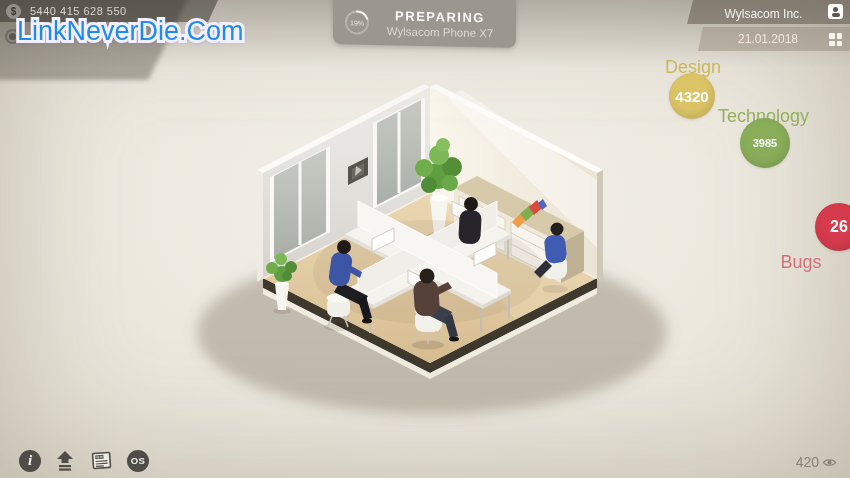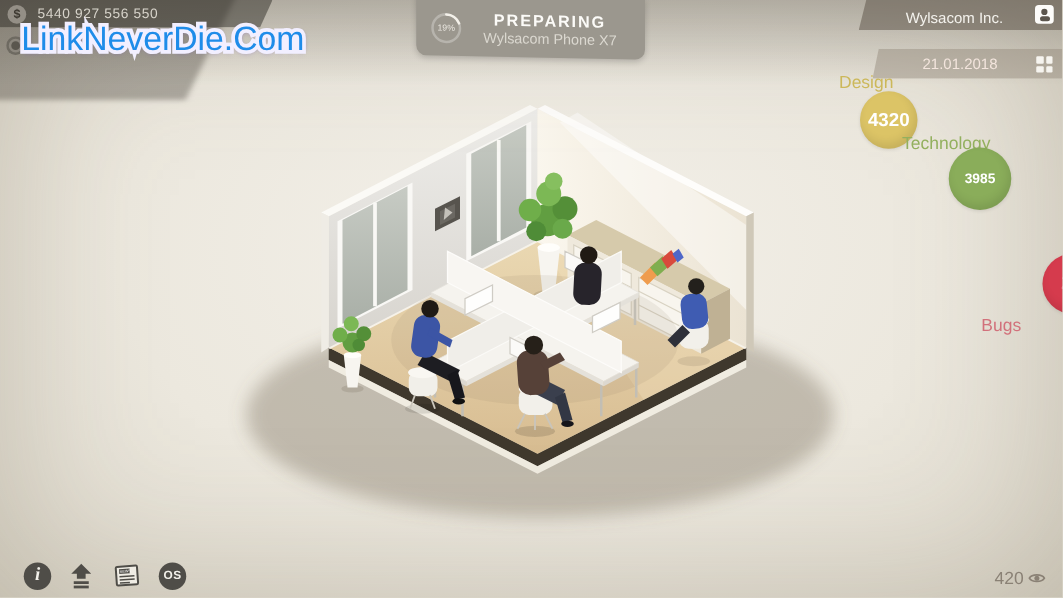--- a/index.html
+++ b/index.html
@@ -53,34 +53,34 @@
     background:rgba(96,87,76,0.55);
     clip-path:polygon(6px 0,100% 0,100% 100%,0 100%);
     display:flex;align-items:center;box-sizing:border-box;padding:4px 28px 0 18px;}
   .company-name{flex:1;text-align:center;color:#f4f2ed;font-size:12px;}
   .badge-icon{position:absolute;right:7px;top:4px;width:15px;height:15px;border-radius:3px;background:#fdfcfa;}
   .badge-icon::before{content:"";position:absolute;left:5px;top:2.5px;width:5px;height:5px;border-radius:50%;background:#5c564e;}
   .badge-icon::after{content:"";position:absolute;left:3.5px;top:8.5px;width:8px;height:4px;border-radius:2px;background:#5c564e;}
   .date-bar{position:absolute;right:0;top:27px;width:152px;height:24px;
     background:rgba(151,141,128,0.50);
     clip-path:polygon(5px 0,100% 0,100% 100%,0 100%);
-    display:flex;align-items:center;box-sizing:border-box;padding:0 28px 0 16px;margin-top:12px;}
+    display:flex;align-items:center;box-sizing:border-box;padding:0 28px 0 16px;}
   .date-value{flex:1;text-align:center;color:#f3e5dd;font-size:12px;}
   .grid-icon{position:absolute;right:8px;top:6px;width:13px;height:13px;
     display:grid;grid-template-columns:1fr 1fr;gap:2px;}
   .grid-icon span{background:#f6f4ef;border-radius:1px;}
 
   
-  .stat-label{position:absolute;font-size:14px;text-align:center;}
+  .stat-label{position:absolute;font-size:18px;text-align:center;}
   .lbl-design{left:664px;top:57px;width:58px;color:#ccb85a;}
   .lbl-tech{left:718px;top:106px;width:78px;color:#93b05e;}
   .lbl-bugs{left:777px;top:252px;width:48px;color:#d2717b;}
   .stat-circle{position:absolute;border-radius:50%;color:#fff;font-weight:bold;
     display:flex;align-items:center;justify-content:center;
-    box-shadow:inset -2px -4px 8px rgba(0,0,0,0.10), 0 1px 3px rgba(0,0,0,0.10);margin-left:19px;}
+    box-shadow:inset -2px -4px 8px rgba(0,0,0,0.10), 0 1px 3px rgba(0,0,0,0.10);}
   .c-design{left:669px;top:73px;width:46px;height:46px;font-size:15px;}
   .c-tech{left:740px;top:118px;width:50px;height:50px;font-size:11px;}
   .c-bugs{left:815px;top:203px;width:48px;height:48px;font-size:16px;}
 
   
   .toolbar{position:absolute;left:19px;bottom:6px;display:flex;align-items:center;gap:13px;}
   .tb-circle{width:22px;height:22px;border-radius:50%;background:#4f4d48;color:#f2f0ea;
     display:flex;align-items:center;justify-content:center;}
   .icon-info span{font-family:"Liberation Serif",serif;font-style:italic;font-weight:bold;font-size:15px;line-height:1;}
   .icon-os span{font-size:9.5px;font-weight:bold;letter-spacing:.3px;}
@@ -272,21 +272,21 @@
       <circle cx="427" cy="276" r="7.5" fill="#262019"></circle>
     </g>
   </svg>
 
   <div class="vignette"></div>
   <div class="top-shade"></div>
   <div class="corner-shade"></div>
 
   <div class="money-bar">
     <div class="coin-icon">$</div>
-    <div class="money-value">5440 927 556 550</div>
+    <div class="money-value">5440 415 628 550</div>
   </div>
   <div class="fans-icon"></div>
 
   <div class="watermark">
     <span class="wm-stroke">LinkNeverDie.Com</span>
     <span class="wm-fill">LinkNeverDie.Com</span>
   </div>
 
   <div class="prod-panel">
     <div class="ring-wrap">

